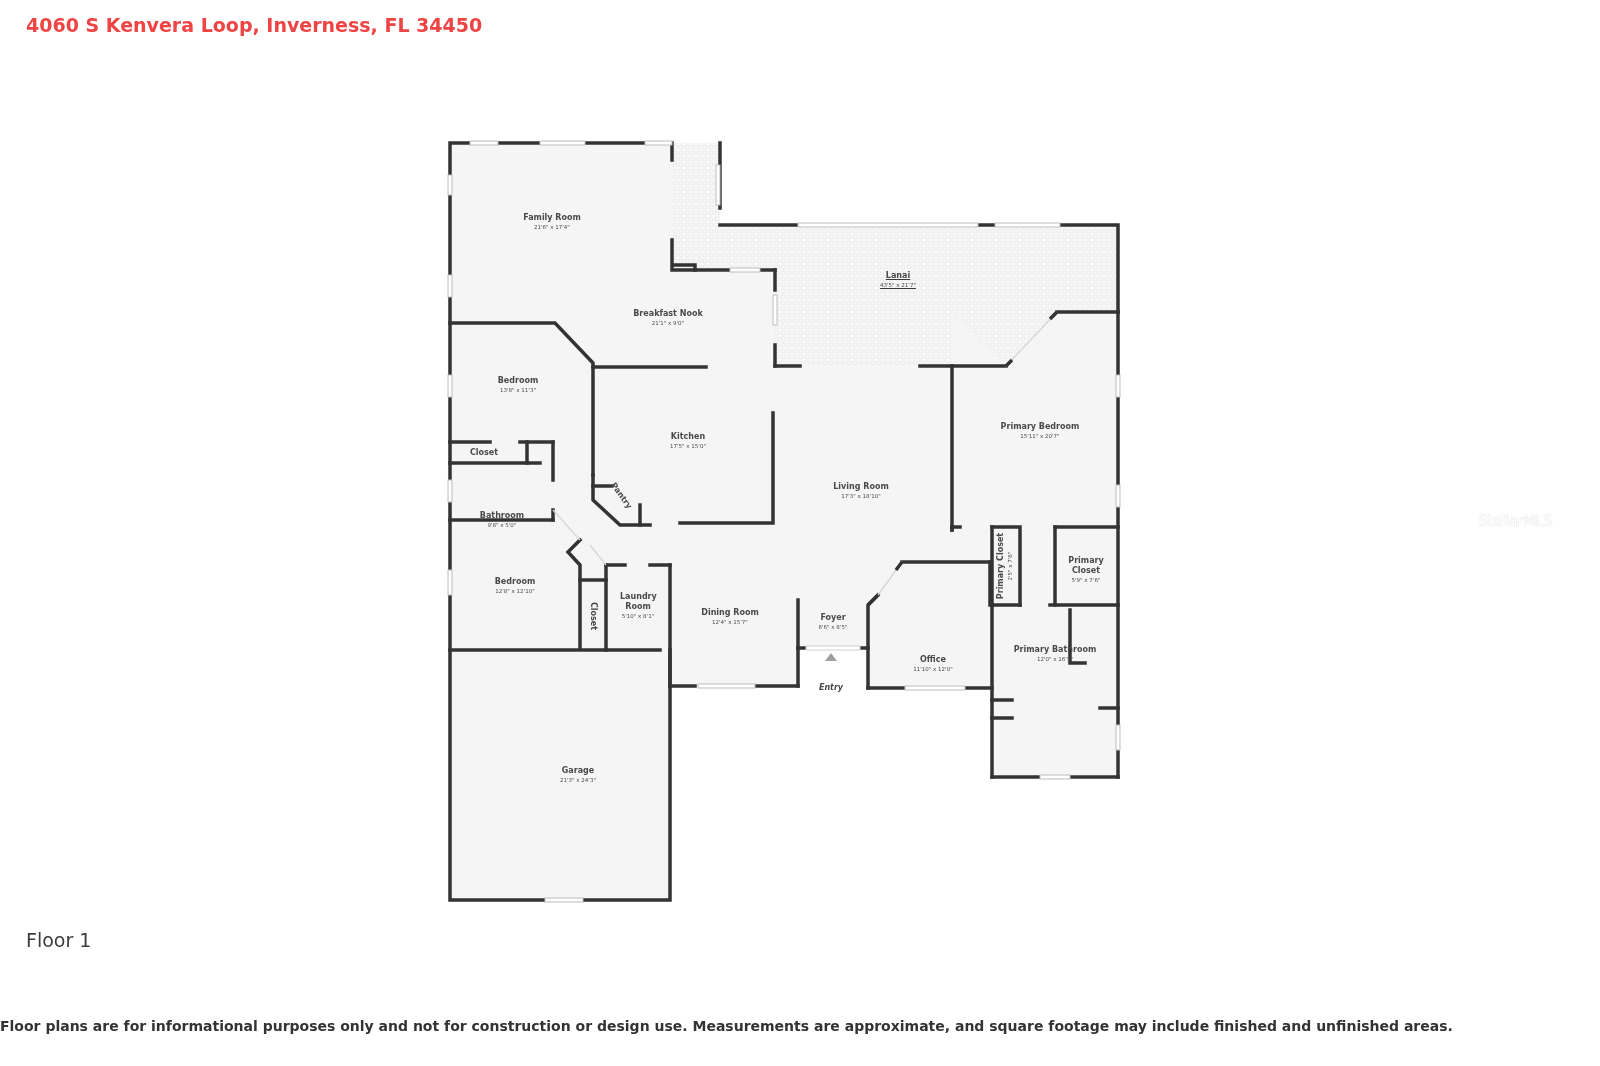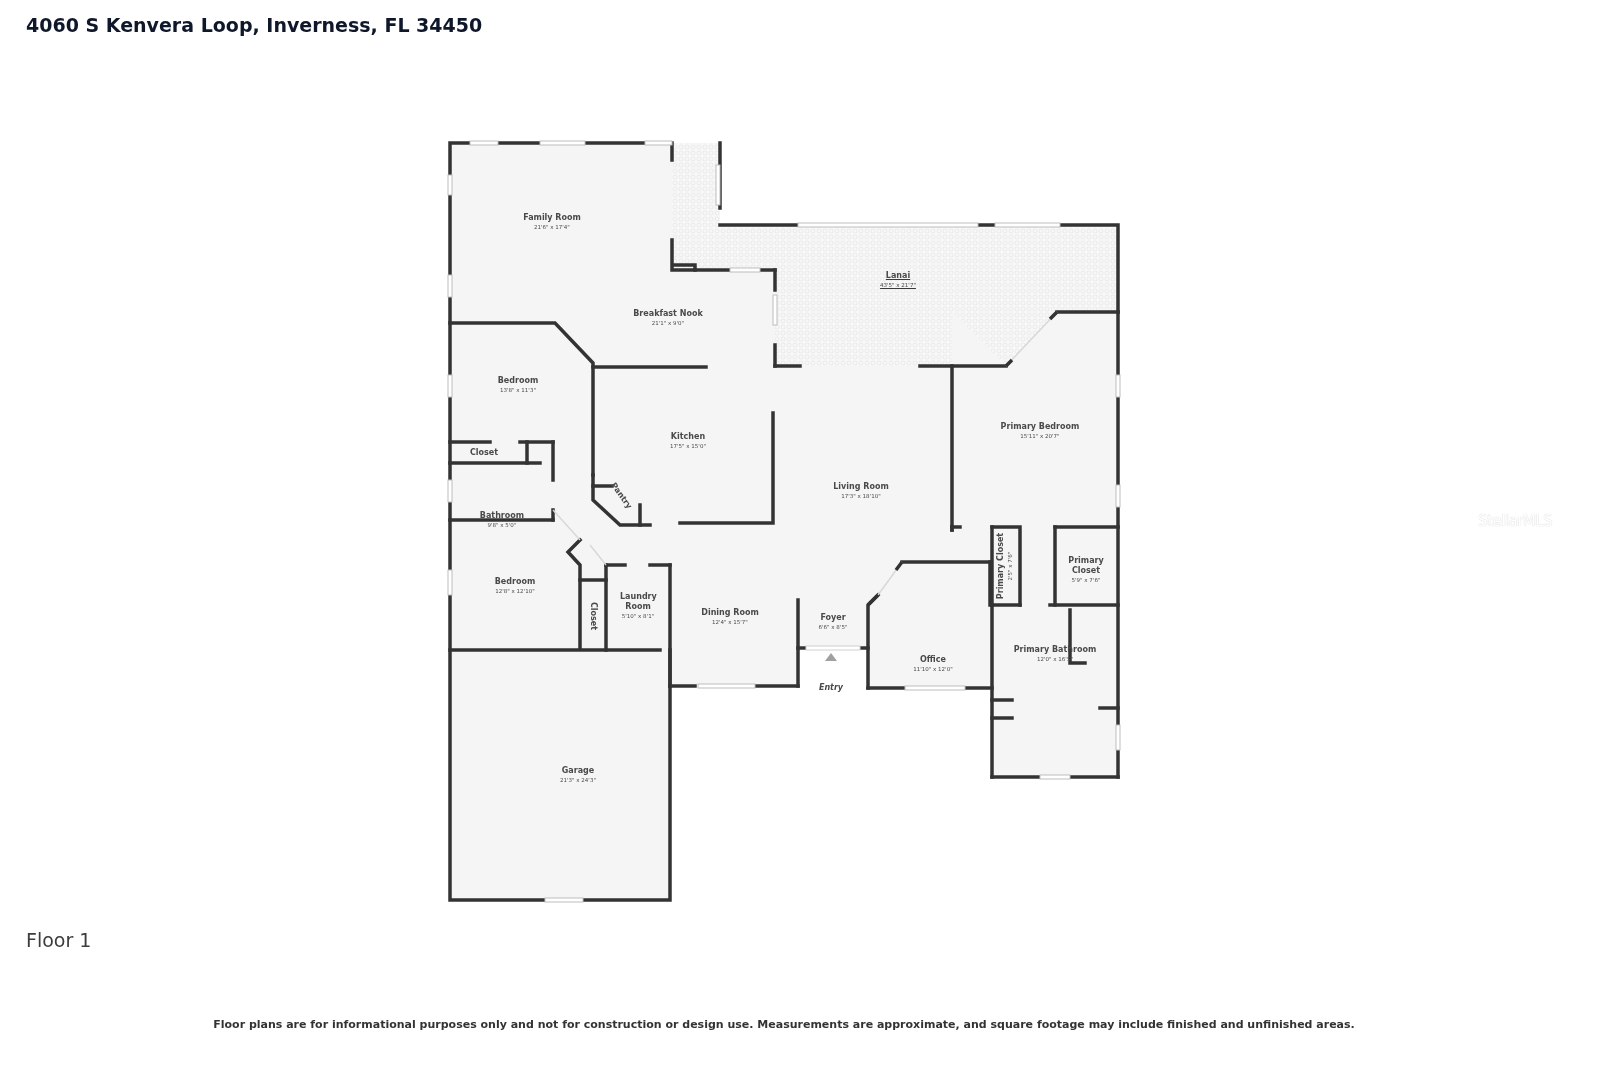--- a/index.html
+++ b/index.html
@@ -1,20 +1,20 @@
 <!DOCTYPE html>
 <html><head>
   <meta charset="utf-8">
   <style>
     html, body { margin: 0; padding: 0; background: #ffffff; }
     body { width: 1600px; height: 1066px; position: relative; overflow: hidden;
            font-family: "DejaVu Sans", sans-serif; color: #3a3a3a; }
-    .title { position: absolute; left: 26px; top: 14px; font-size: 19px; font-weight: bold; color: #0f172a; }
+    .title { position: absolute; left: 26px; top: 14px; font-size: 19px; font-weight: bold; color: #ef4444; }
     .floor-label { position: absolute; left: 26px; top: 929px; font-size: 19px; font-weight: normal; color: #3d3d3d; }
-    .disclaimer { position: absolute; left: 0; width: 1568px; top: 1018px; text-align: center; font-size: 11px; font-weight: bold; color: #333; }
+    .disclaimer { position: absolute; left: 0; width: 1568px; top: 1018px; text-align: left; font-size: 14px; font-weight: bold; color: #333; }
     .watermark { position: absolute; left: 1478px; top: 512px; font-size: 15px; color: #ffffff;
                  text-shadow: 0 0 1px #d8d8d8, 0 0 1px #d8d8d8; letter-spacing: -0.5px; }
     svg.plan { position: absolute; left: 0; top: 0; }
     .room-label { position: absolute; text-align: center; transform: translate(-50%, -50%); white-space: nowrap; }
     .room-name { font-size: 8px; font-weight: bold; color: #4a4a4a; display: block; line-height: 10px; }
     .room-dim { font-size: 5.5px; color: #4a4a4a; display: block; line-height: 8px; }
     .vert { transform: translate(-50%, -50%) rotate(90deg); }
     .vert-ccw { transform: translate(-50%, -50%) rotate(-90deg); }
     .entry-arrow { position: absolute; left: 825px; top: 653px; width: 0; height: 0;
                    border-left: 6px solid transparent; border-right: 6px solid transparent; border-bottom: 8px solid #a0a0a0; }

